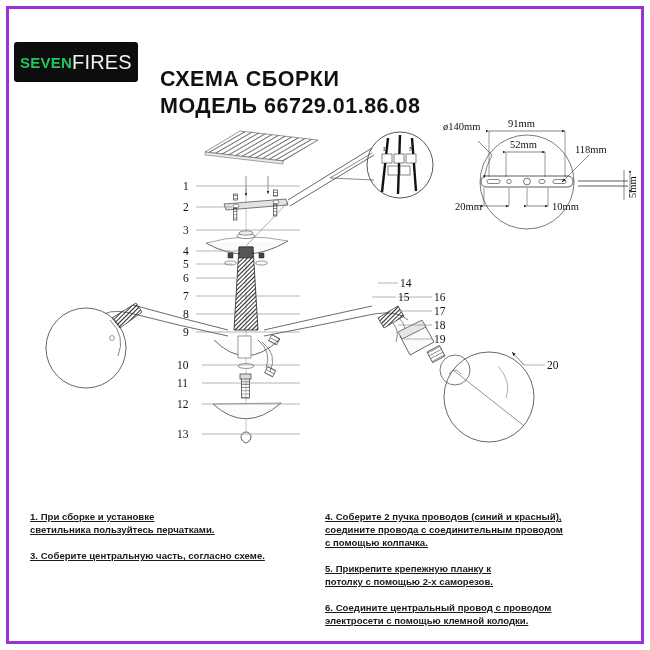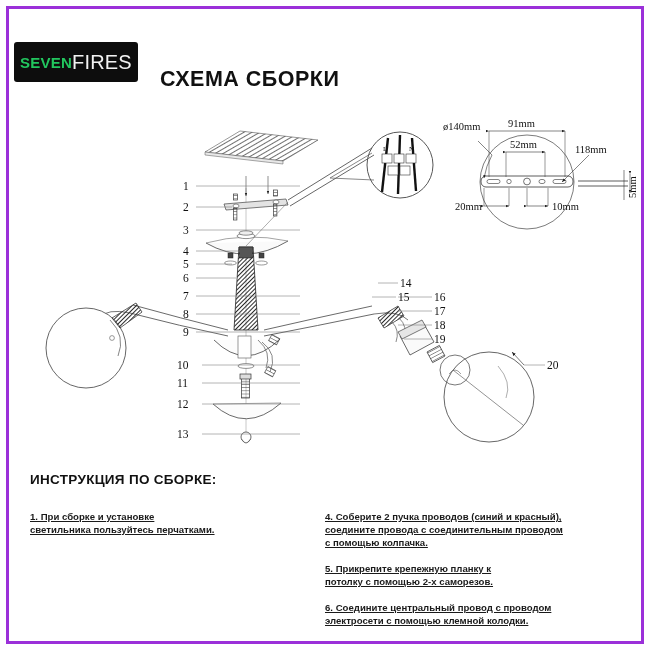--- a/index.html
+++ b/index.html
@@ -111,20 +111,21 @@
   <div class="frame"></div>
 
   <div class="logo">
     <span class="seven">SEVEN</span>
       <span class="fires">FIRES</span>
   </div>
 
 
   <div class="title">
     <div>СХЕМА СБОРКИ</div>
+    <div>МОДЕЛЬ 66729.01.86.08</div>
   </div>
 
   <svg id="diagram" viewBox="0 0 650 650">
     <defs>
       <pattern id="hatch" width="4" height="4" patternUnits="userSpaceOnUse" patternTransform="rotate(60)">
         <line x1="0" y1="0" x2="0" y2="4" stroke="#4a4a4a" stroke-width="1.6"></line>
       </pattern>
       <pattern id="hatchDark" width="3" height="3" patternUnits="userSpaceOnUse" patternTransform="rotate(45)">
         <line x1="0" y1="0" x2="0" y2="3" stroke="#2b2b2b" stroke-width="2"></line>
       </pattern>
@@ -369,25 +370,25 @@
       <text x="443" y="130">ø140mm</text>
       <text x="508" y="127">91mm</text>
       <text x="510" y="148">52mm</text>
       <text x="575" y="153">118mm</text>
       <text x="455" y="210">20mm</text>
       <text x="552" y="210">10mm</text>
       <text x="636" y="198" transform="rotate(-90 636 198)">5mm</text>
     </g>
   </svg>
 
-  <div class="instr-title">ИНСТРУКЦИЯ ПО СБОРКЕ:</div>
 
   <div class="instr-col left">
     <div class="instr-item">1. При сборке и установке
 светильника пользуйтесь перчатками.</div>
+    <div class="instr-item">3. Соберите центральную часть, согласно схеме.</div>
   </div>
 
   <div class="instr-col right">
     <div class="instr-item">4. Соберите 2 пучка проводов (синий и красный),
 соедините провода с соединительным проводом
 с помощью колпачка.</div>
     <div class="instr-item">5. Прикрепите крепежную планку к
 потолку с помощью 2-х саморезов.</div>
     <div class="instr-item">6. Соедините центральный провод с проводом
 электросети с помощью клемной колодки.</div>

